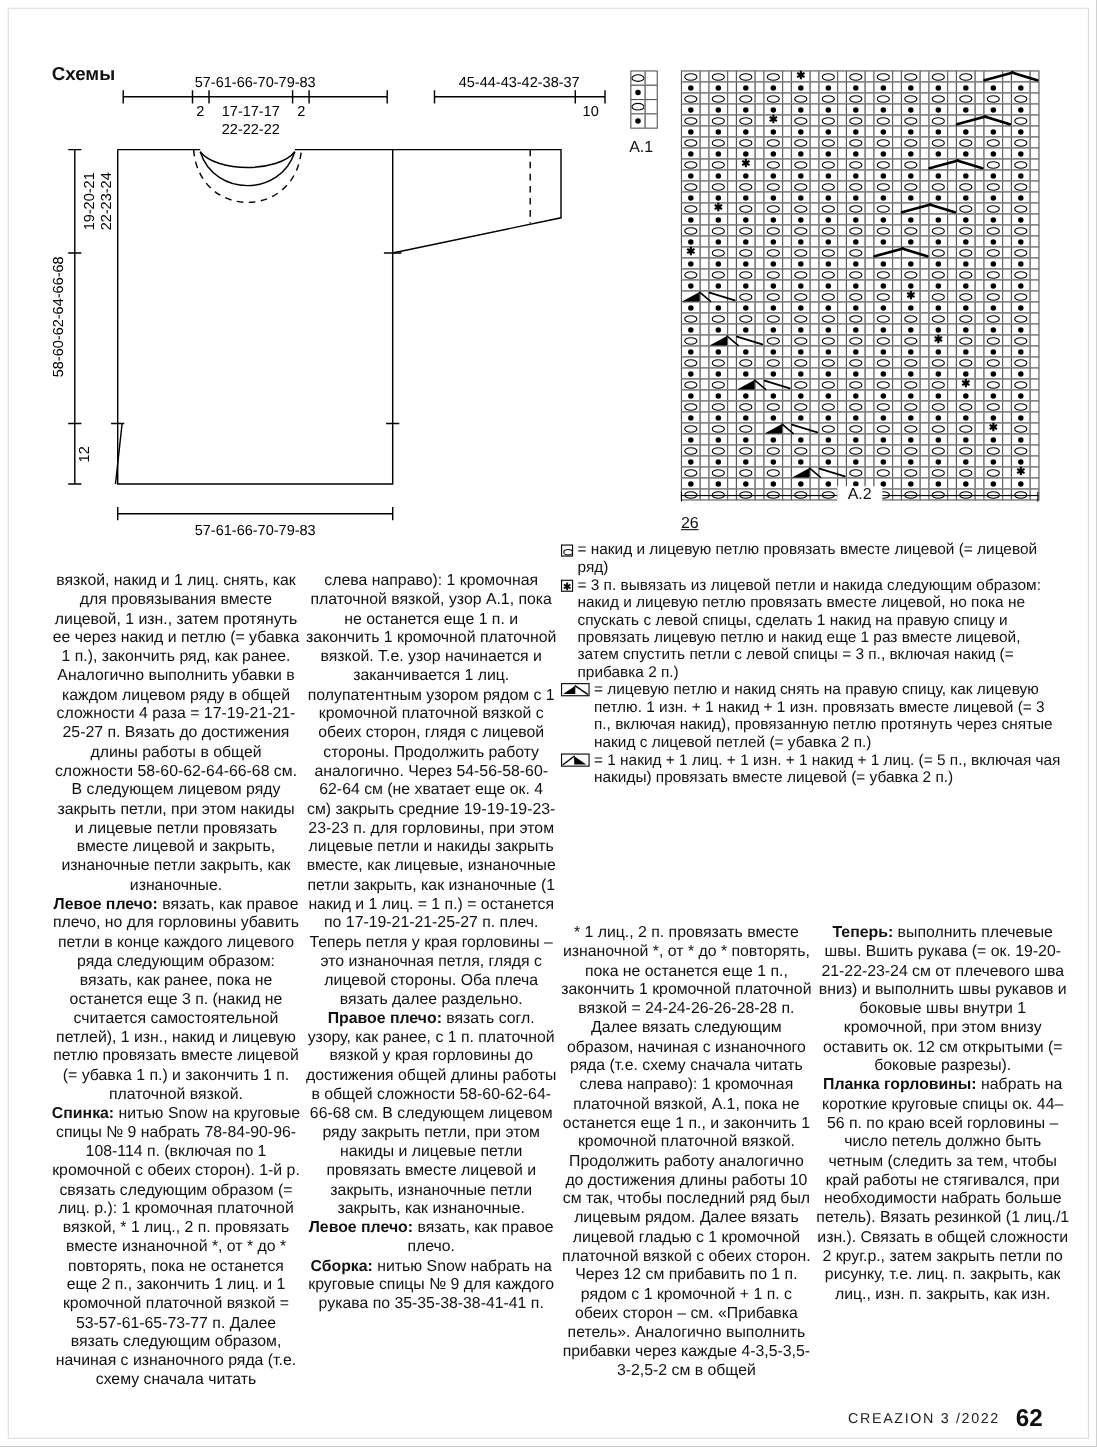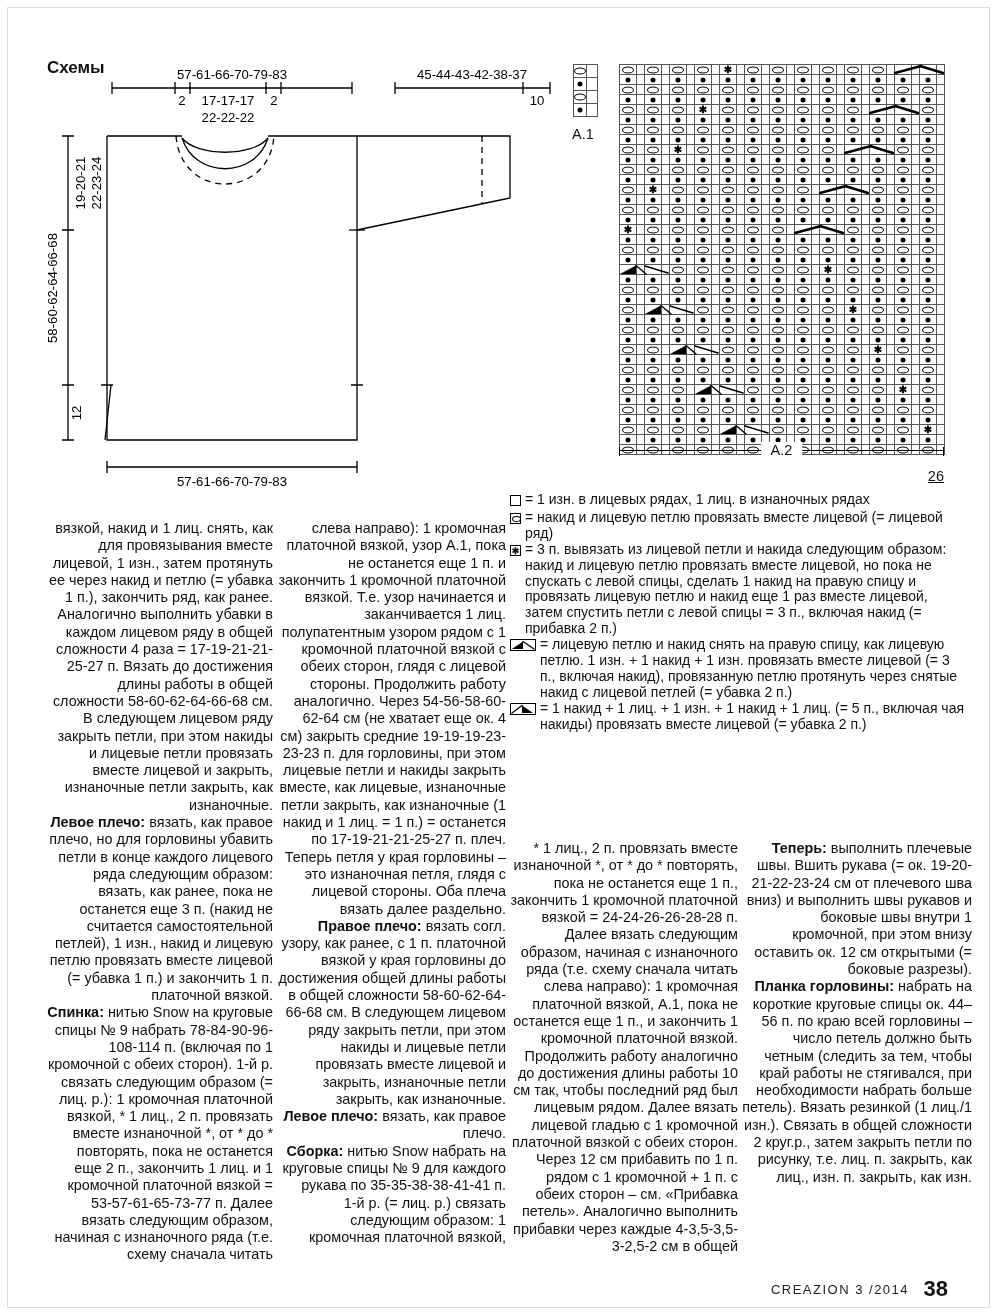--- a/index.html
+++ b/index.html
@@ -5,21 +5,21 @@
   html,body{margin:0;padding:0;background:#9c9c9c;}
   #page{
     position:relative;width:997px;height:1315px;background:#ffffff;
     font-family:"Liberation Sans", sans-serif;color:#111;overflow:hidden;
     margin:0 auto;
   }
   .frame{position:absolute;inset:7px;border:1px solid #dcdcdc;pointer-events:none;}
   .abs{position:absolute;}
   h1.schemes{font-size:17px;font-weight:bold;margin:0;}
   
-  .col{position:absolute;font-size:14.4px;line-height:17.3px;text-align:right;}
+  .col{position:absolute;font-size:14.4px;line-height:17.3px;text-align:center;}
   .col .para{margin:0;}
   .col b{font-weight:bold;}
   
   .legend{position:absolute;left:510px;top:492px;width:458px;font-size:14px;line-height:15.9px;}
   .legend-title{font-weight:bold;font-size:14.8px;margin:0 0 2px 0;}
   .lrow{display:flex;align-items:flex-start;margin:0;}
   .lrow .lico{flex:0 0 auto;margin:2px 4px 0 0;}
   .lrow .ltxt{flex:1 1 auto;}
   .lic{display:inline-block;width:11px;height:11px;border:1px solid #000;position:relative;box-sizing:border-box;background:#fff;}
   .lic-wide{display:inline-block;position:relative;width:26px;height:12px;border:1px solid #000;box-sizing:border-box;background:#fff;}
@@ -2274,28 +2274,24 @@
         <div class="ccell" style="width: 9px; height: 11px;"></div>
         <div class="ccell" style="width: 18px; height: 11px;">
           <span class="ov"></span>
         </div>
         <div class="ccell" style="width: 9px; height: 11px;"></div>
       </div>
     </div>
   <div class="a2-bracket" style="left:619px;top:450px;width:325px;">
     <span class="blabel">A.2</span>
   </div>
-  <div class="chart-caption abs" style="left:619px;top:468px;width:325px;text-align:right;text-decoration:underline;">26</div>
+  <div class="chart-caption abs" style="left:619px;top:468px;width:325px;text-align:left;text-decoration:underline;">26</div>
 
   <div class="legend">
     <div id="legendItems">
-        <div class="lrow">
-          <span class="lico"><span class="lic"></span></span>
-          <span class="ltxt">= 1 изн. в лицевых рядах, 1 лиц. в изнаночных рядах</span>
-        </div>
         <div class="lrow">
           <span class="lico"><span class="lic"><span class="lic-oval"></span></span></span>
           <span class="ltxt">= накид и лицевую петлю провязать вместе лицевой (= лицевой ряд)</span>
         </div>
         <div class="lrow">
           <span class="lico"><span class="lic"><span class="lic-star">✱</span></span></span>
           <span class="ltxt">= 3 п. вывязать из лицевой петли и накида следующим образом: накид и лицевую петлю провязать вместе лицевой, но пока не спускать с левой спицы, сделать 1 накид на правую спицу и провязать лицевую петлю и накид еще 1 раз вместе лицевой, затем спустить петли с левой спицы = 3 п., включая накид (= прибавка 2 п.)</span>
         </div>
         <div class="lrow">
           <span class="lico"><span class="lic-wide"><svg width="24" height="10" style="position: absolute; left: 0px; top: 0px;">
@@ -2317,27 +2313,26 @@
   <div class="col" style="left:47px;top:520px;width:226px;">
       <p class="para">вязкой, накид и 1 лиц. снять, как для провязывания вместе лицевой, 1 изн., затем протянуть ее через накид и петлю (= убавка 1 п.), закончить ряд, как ранее. Аналогично выполнить убавки в каждом лицевом ряду в общей сложности 4 раза = 17-19-21-21-25-27 п. Вязать до достижения длины работы в общей сложности 58-60-62-64-66-68 см. В следующем лицевом ряду закрыть петли, при этом накиды и лицевые петли провязать вместе лицевой и закрыть, изнаночные петли закрыть, как изнаночные.</p>
       <p class="para"><b>Левое плечо:</b> вязать, как правое плечо, но для горловины убавить петли в конце каждого лицевого ряда следующим образом: вязать, как ранее, пока не останется еще 3 п. (накид не считается самостоятельной петлей), 1 изн., накид и лицевую петлю провязать вместе лицевой (= убавка 1 п.) и закончить 1 п. платочной вязкой.</p>
       <p class="para"><b>Спинка:</b> нитью Snow на круговые спицы № 9 набрать 78-84-90-96-108-114 п. (включая по 1 кромочной с обеих сторон). 1-й р. связать следующим образом (= лиц. р.): 1 кромочная платочной вязкой, * 1 лиц., 2 п. провязать вместе изнаночной *, от * до * повторять, пока не останется еще 2 п., закончить 1 лиц. и 1 кромочной платочной вязкой = 53-57-61-65-73-77 п. Далее вязать следующим образом, начиная с изнаночного ряда (т.е. схему сначала читать</p>
     </div>
   <div class="col" style="left:278px;top:520px;width:228px;">
       <p class="para">слева направо): 1 кромочная платочной вязкой, узор А.1, пока не останется еще 1 п. и закончить 1 кромочной платочной вязкой. Т.е. узор начинается и заканчивается 1 лиц. полупатентным узором рядом с 1 кромочной платочной вязкой с обеих сторон, глядя с лицевой стороны. Продолжить работу аналогично. Через 54-56-58-60-62-64 см (не хватает еще ок. 4 см) закрыть средние 19-19-19-23-23-23 п. для горловины, при этом лицевые петли и накиды закрыть вместе, как лицевые, изнаночные петли закрыть, как изнаночные (1 накид и 1 лиц. = 1 п.) = останется по 17-19-21-21-25-27 п. плеч. Теперь петля у края горловины – это изнаночная петля, глядя с лицевой стороны. Оба плеча вязать далее раздельно.</p>
       <p class="para"><b>Правое плечо:</b> вязать согл. узору, как ранее, с 1 п. платочной вязкой у края горловины до достижения общей длины работы в общей сложности 58-60-62-64-66-68 см. В следующем лицевом ряду закрыть петли, при этом накиды и лицевые петли провязать вместе лицевой и закрыть, изнаночные петли закрыть, как изнаночные.</p>
       <p class="para"><b>Левое плечо:</b> вязать, как правое плечо.</p>
       <p class="para"><b>Сборка:</b> нитью Snow набрать на круговые спицы № 9 для каждого рукава по 35-35-38-38-41-41 п.</p>
-      <p class="para">1-й р. (= лиц. р.) связать следующим образом: 1 кромочная платочной вязкой,</p>
     </div>
   <div class="col" style="left:510px;top:840px;width:228px;">
       <p class="para">* 1 лиц., 2 п. провязать вместе изнаночной *, от * до * повторять, пока не останется еще 1 п., закончить 1 кромочной платочной вязкой = 24-24-26-26-28-28 п. Далее вязать следующим образом, начиная с изнаночного ряда (т.е. схему сначала читать слева направо): 1 кромочная платочной вязкой, А.1, пока не останется еще 1 п., и закончить 1 кромочной платочной вязкой. Продолжить работу аналогично до достижения длины работы 10 см так, чтобы последний ряд был лицевым рядом. Далее вязать лицевой гладью с 1 кромочной платочной вязкой с обеих сторон. Через 12 см прибавить по 1 п. рядом с 1 кромочной + 1 п. с обеих сторон – см. «Прибавка петель». Аналогично выполнить прибавки через каждые 4-3,5-3,5-3-2,5-2 см в общей</p>
     </div>
   <div class="col" style="left:742px;top:840px;width:230px;">
       <p class="para"><b>Теперь:</b> выполнить плечевые швы. Вшить рукава (= ок. 19-20-21-22-23-24 см от плечевого шва вниз) и выполнить швы рукавов и боковые швы внутри 1 кромочной, при этом внизу оставить ок. 12 см открытыми (= боковые разрезы).</p>
       <p class="para"><b>Планка горловины:</b> набрать на короткие круговые спицы ок. 44–56 п. по краю всей горловины – число петель должно быть четным (следить за тем, чтобы край работы не стягивался, при необходимости набрать больше петель). Вязать резинкой (1 лиц./1 изн.). Связать в общей сложности 2 круг.р., затем закрыть петли по рисунку, т.е. лиц. п. закрыть, как лиц., изн. п. закрыть, как изн.</p>
     </div>
 
   <div class="footer">
-    <span class="mag">CREAZION 3 /2014</span>
-    <span class="pg">38</span>
+    <span class="mag">CREAZION 3 /2022</span>
+    <span class="pg">62</span>
   </div>
 </div>
 
 </body></html>

